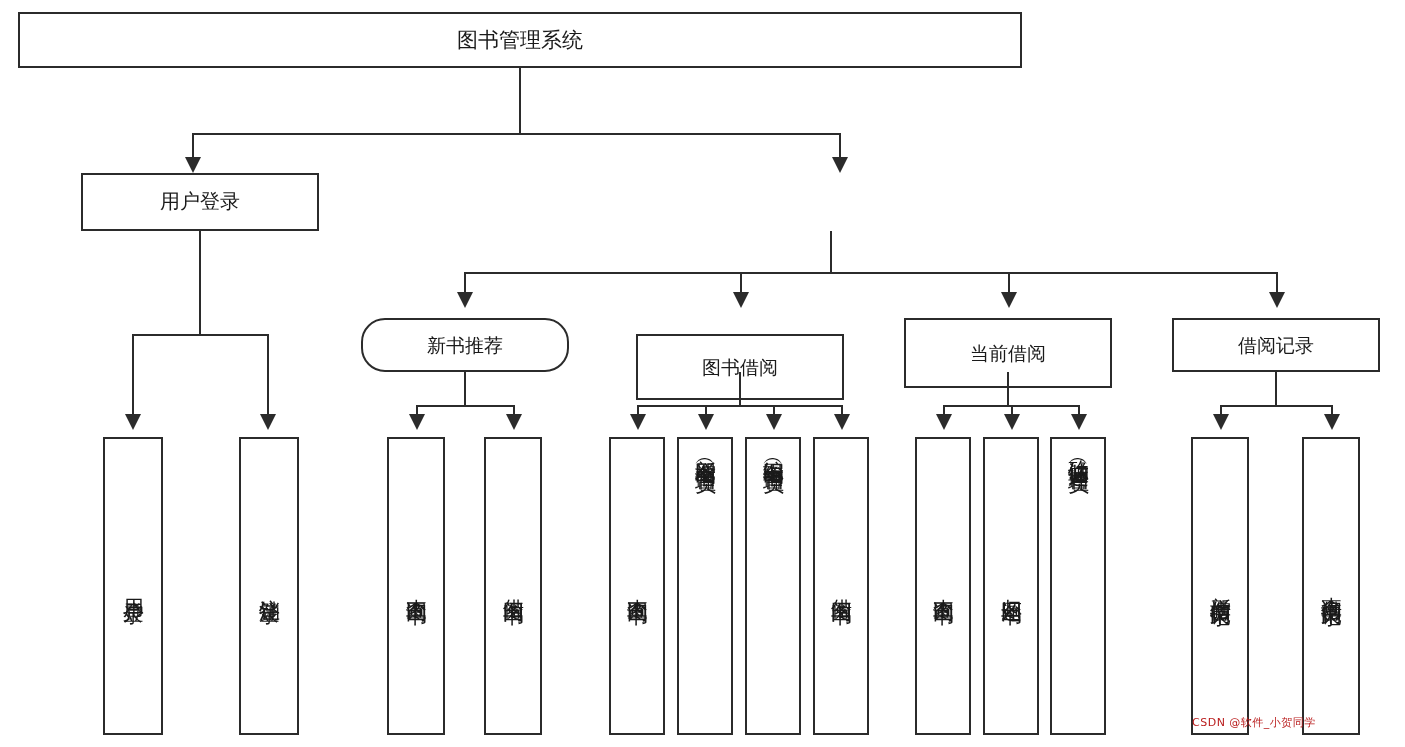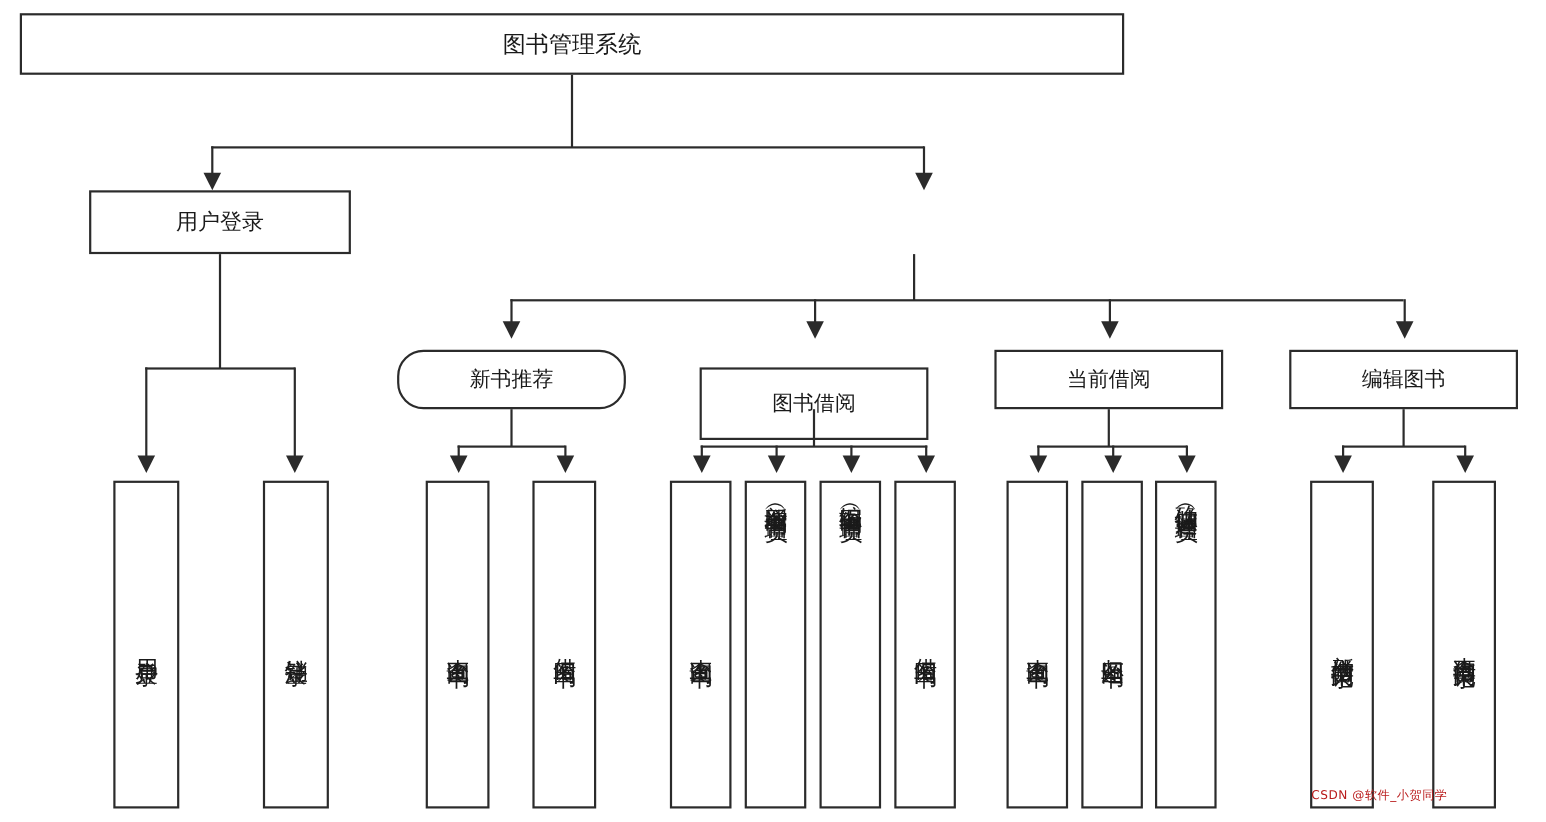--- a/index.html
+++ b/index.html
@@ -121,25 +121,25 @@
   <div class="arrow" style="left:1001px; top:292px;"></div>
   <div class="vline" style="left:1276px; top:272px; height:22px;"></div>
   <div class="arrow" style="left:1269px; top:292px;"></div>
 
   <div class="node lvl3" style="left:361px; top:318px; width:208px; height:54px;border-radius:24px;">
     <span>新书推荐</span>
   </div>
   <div class="node lvl3" style="left:636px; top:334px; width:208px; height:66px;">
     <span>图书借阅</span>
   </div>
-  <div class="node lvl3" style="left:904px; top:318px; width:208px; height:54px;">
+  <div class="node lvl3" style="left:904px; top:318px; width:208px; height:70px;">
     <span>当前借阅</span>
   </div>
   <div class="node lvl3" style="left:1172px; top:318px; width:208px; height:54px;">
-    <span>编辑图书</span>
+    <span>借阅记录</span>
   </div>
 
   <div class="vline" style="left:464px; top:372px; height:34px;"></div>
   <div class="hline" style="left:416px; top:405px; width:98px;"></div>
   <div class="vline" style="left:416px; top:405px; height:12px;"></div>
   <div class="arrow" style="left:409px; top:414px;"></div>
   <div class="vline" style="left:513px; top:405px; height:12px;"></div>
   <div class="arrow" style="left:506px; top:414px;"></div>
 
   <div class="vline" style="left:739px; top:372px; height:34px;"></div>

